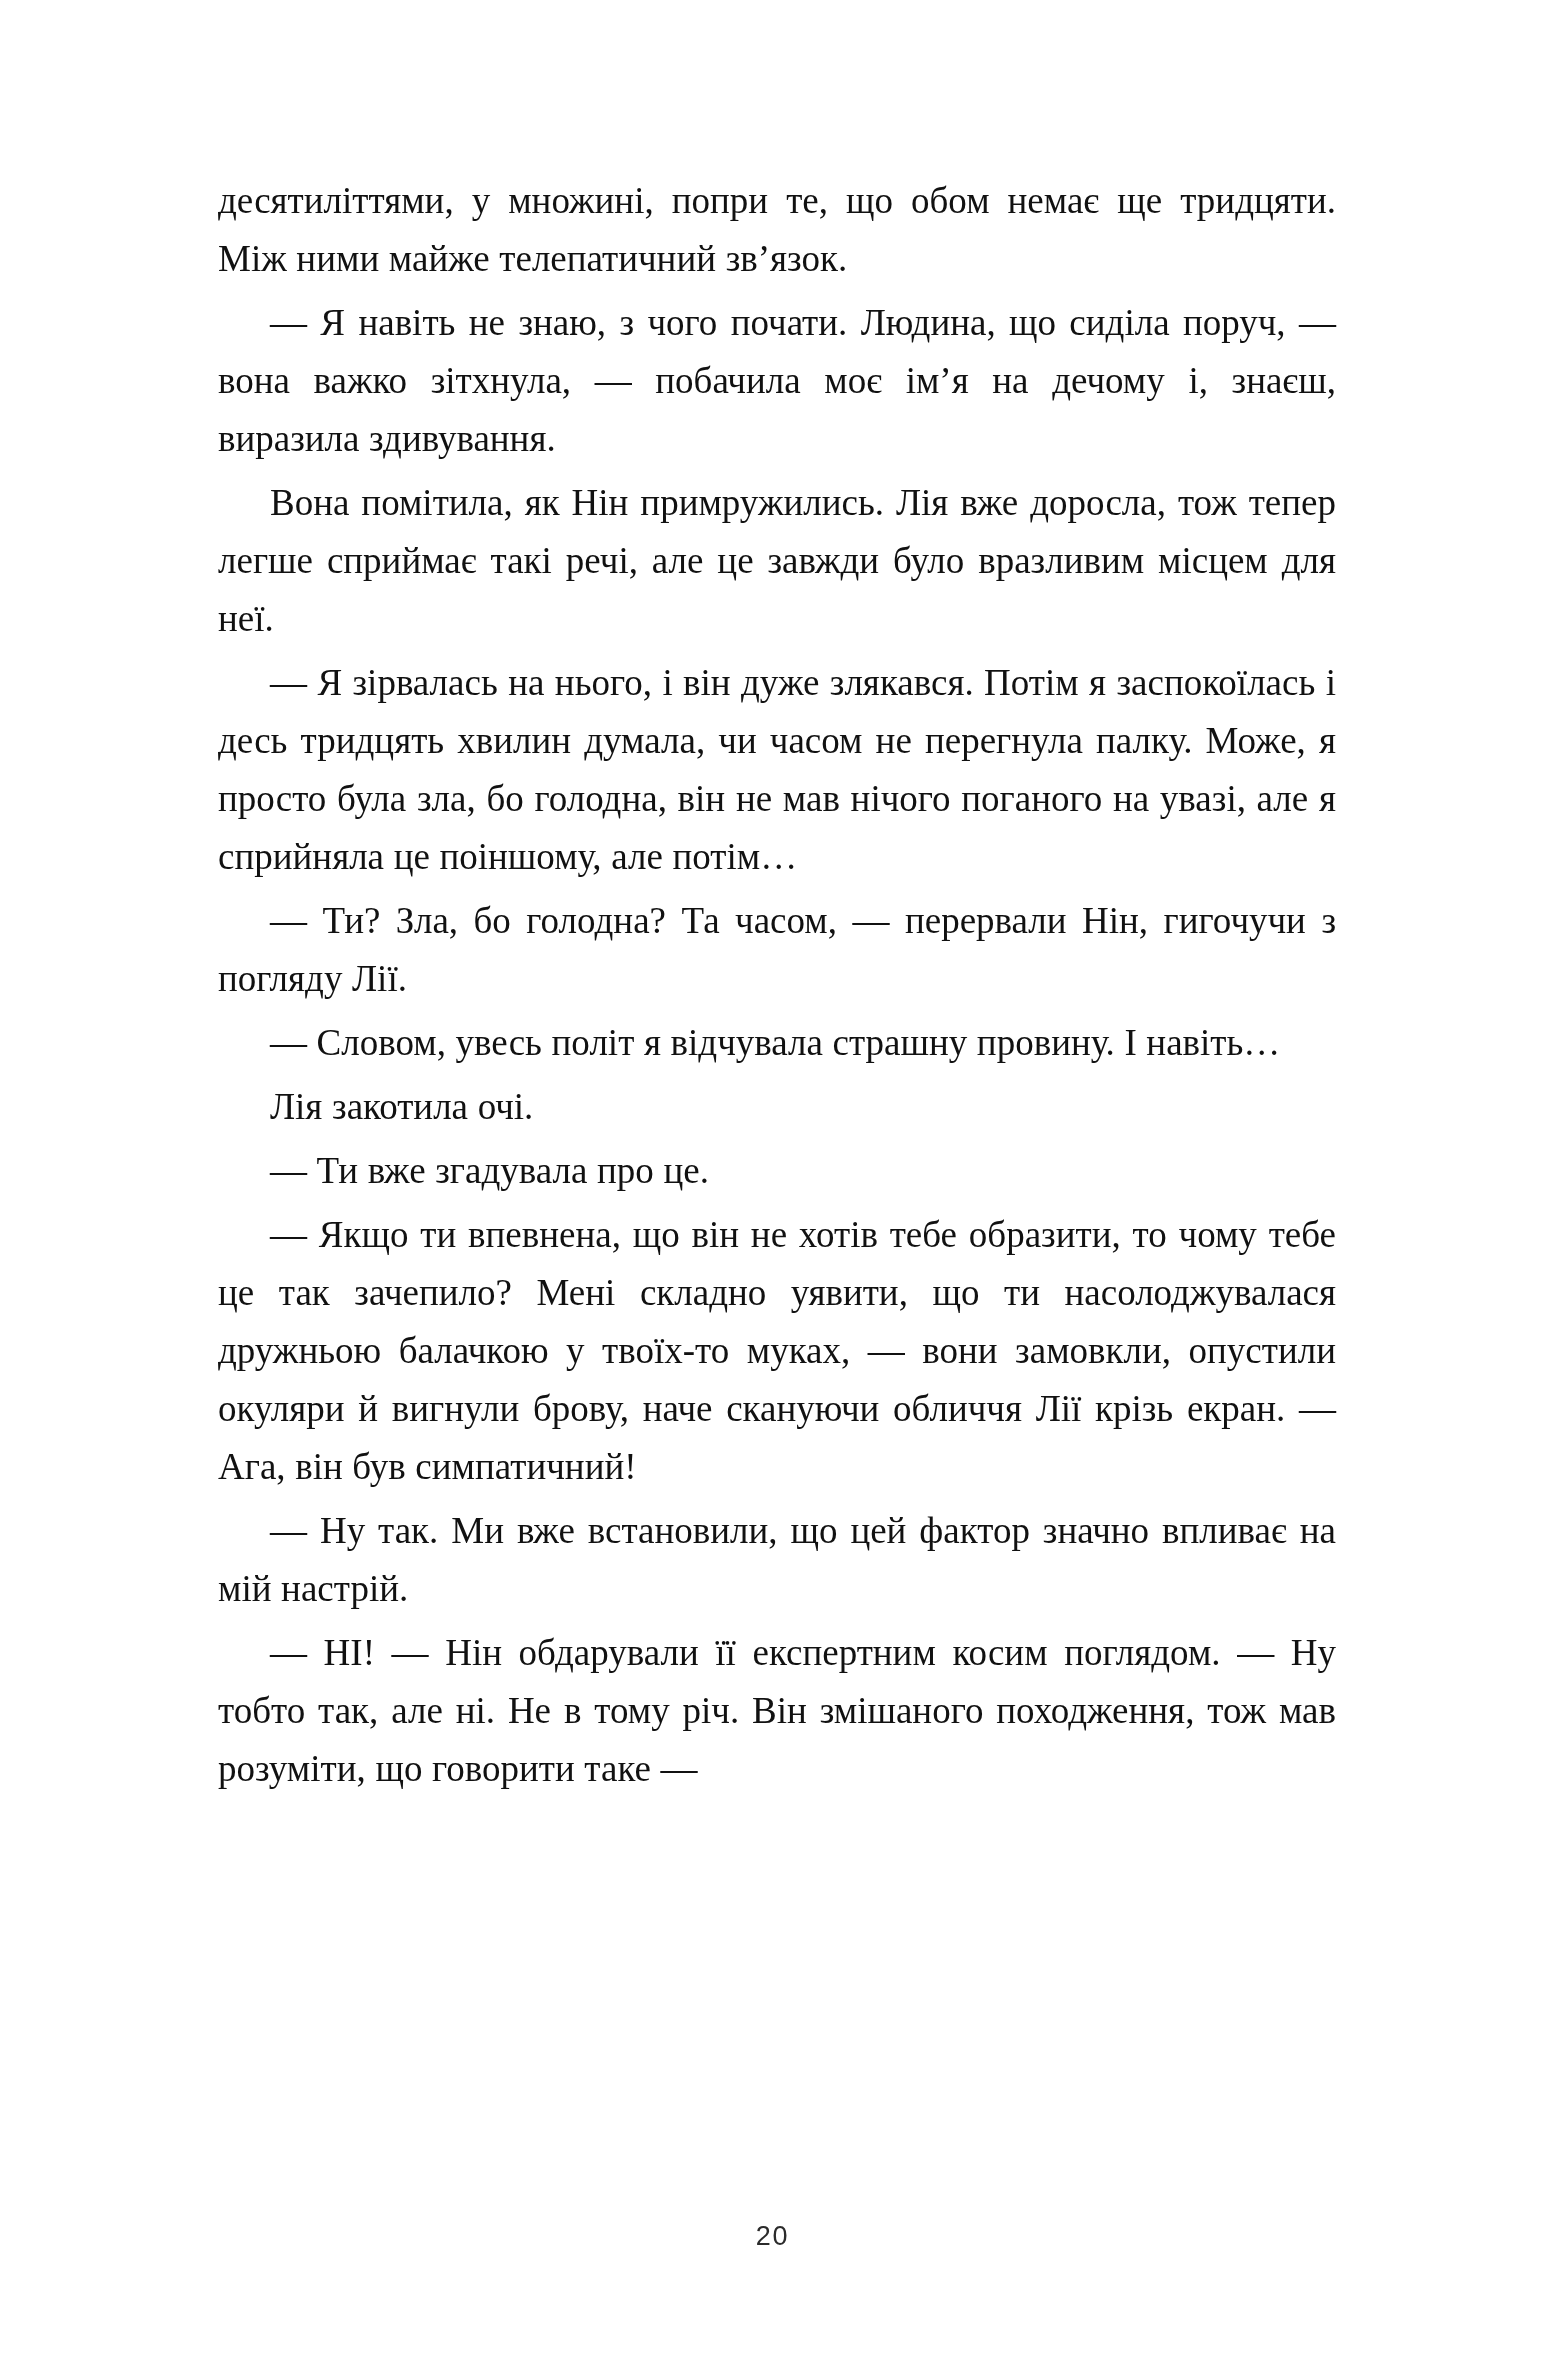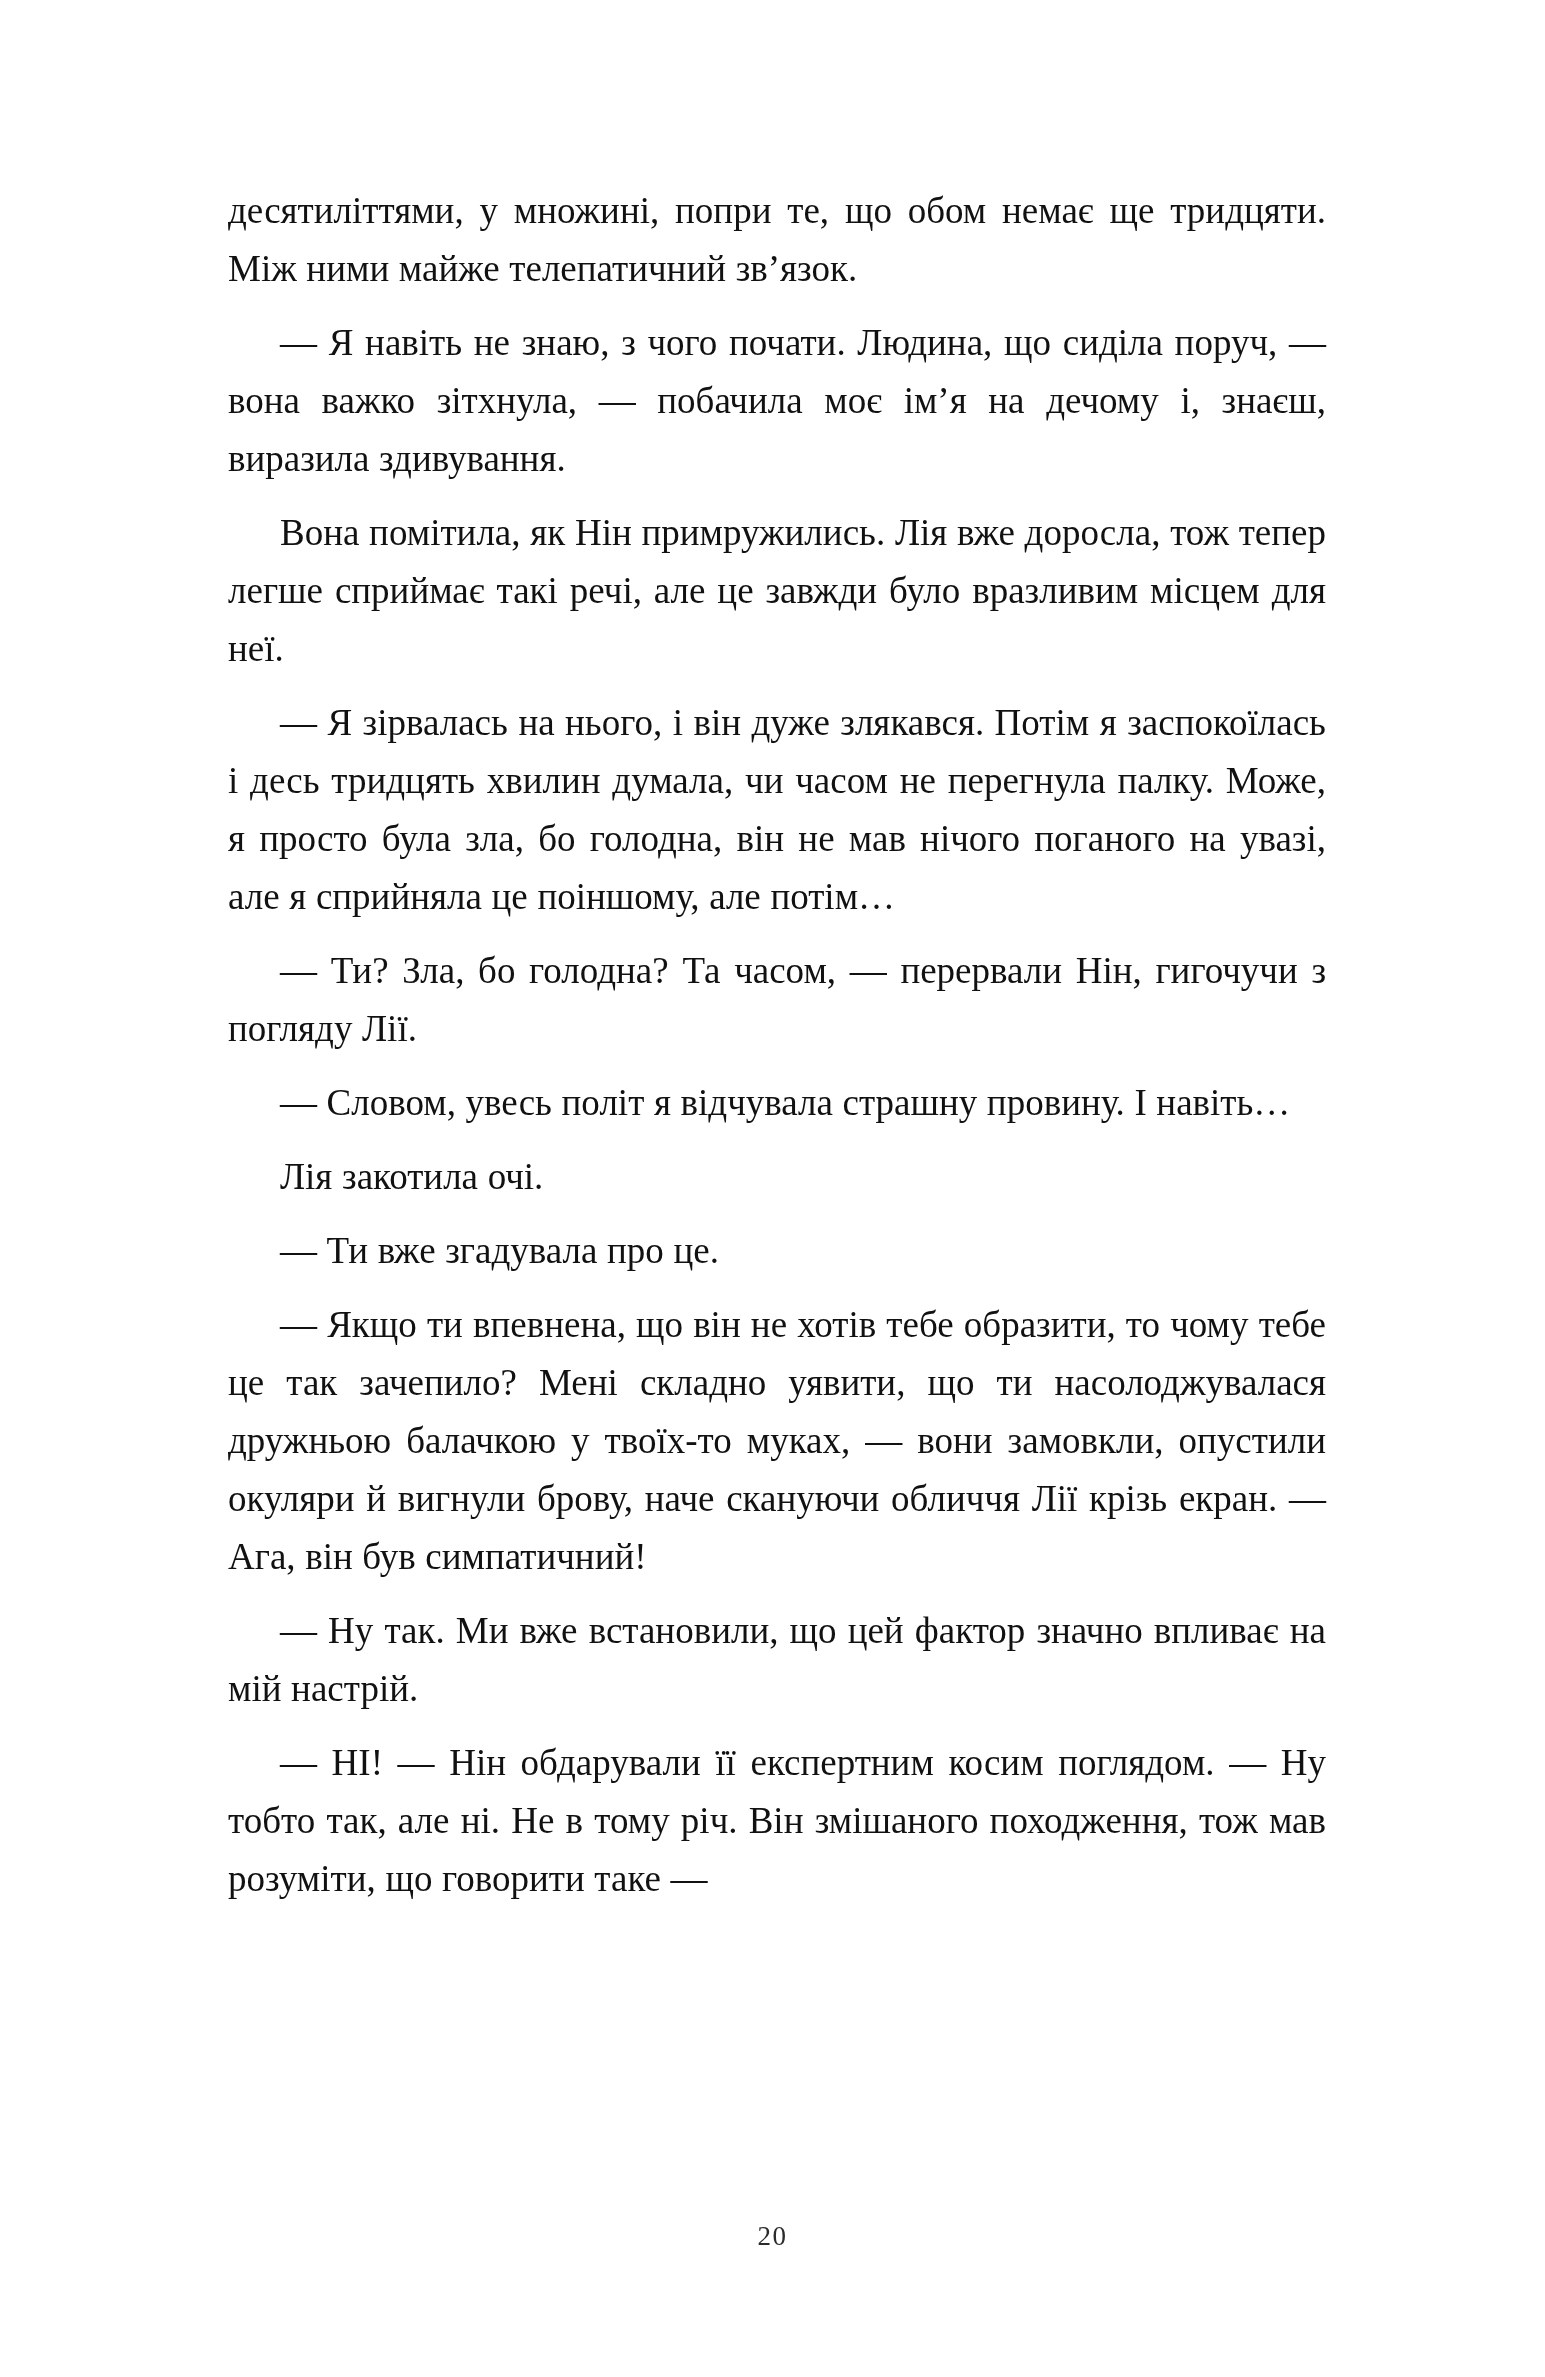--- a/index.html
+++ b/index.html
@@ -25,21 +25,21 @@
     width: 1130px;
   }
 
   .para {
     font-family: "Liberation Serif", "DejaVu Serif", serif;
     font-size: 37px;
     line-height: 58px;
     color: #111111;
     text-align: justify;
     text-justify: inter-word;
-    margin: 16px;
+    margin: 6px;
     hyphens: manual;
     -webkit-hyphens: manual;
     word-spacing: 0.01em;
   }
 
   .para.indent {
     text-indent: 52px;
   }
 
   .para.cont {
@@ -56,21 +56,21 @@
   .para.full::after {
     content: none;
   }
 
   .page-number {
     position: absolute;
     left: 0;
     right: 0;
     top: 2220px;
     text-align: center;
-    font-family: Liberation Serif, serif;
+    font-family: Liberation Sans, sans-serif;
     font-size: 27px;
     line-height: 32px;
     letter-spacing: 0.06em;
     color: #2b2b2b;
   }
 </style>
 </head>
 <body>
 
 <div class="page">

